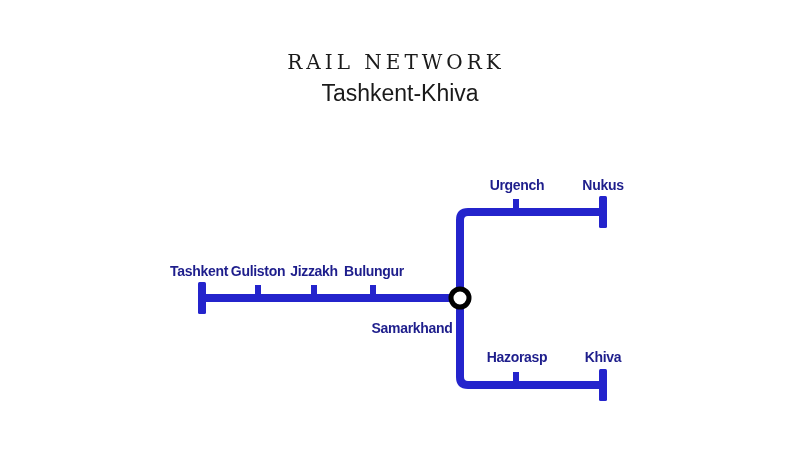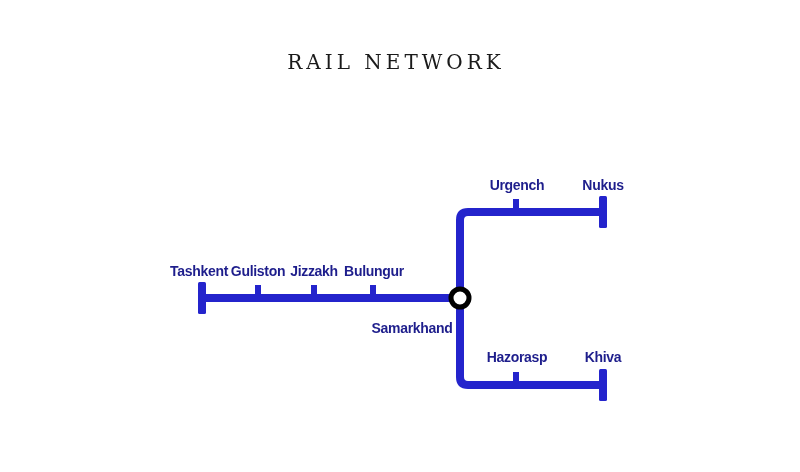--- a/index.html
+++ b/index.html
@@ -48,20 +48,21 @@
     font-weight: bold;
     letter-spacing: -0.3px;
   }
 </style>
 </head>
 <body>
 
 <div class="stage">
   <header class="titles">
     <h1 class="net-title">RAIL NETWORK</h1>
+    <div class="sub">Tashkent-Khiva</div>
   </header>
   <svg id="rail-map" width="800" height="472" viewBox="0 0 800 472" xmlns="http://www.w3.org/2000/svg">
       <path d="M 202 298 L 460 298" fill="none" stroke="#2424cc" stroke-width="8"></path>
       <path d="M 460 298 L 460 220 Q 460 212 468 212 L 603 212" fill="none" stroke="#2424cc" stroke-width="8"></path>
       <path d="M 460 298 L 460 377 Q 460 385 468 385 L 603 385" fill="none" stroke="#2424cc" stroke-width="8"></path>
       <rect x="198" y="282" width="8" height="32" rx="1.5" fill="#2424cc"></rect>
       <text x="199" y="276" text-anchor="middle" fill="#1e1e8c" class="station-label">Tashkent</text>
       <rect x="255" y="285" width="6" height="13" fill="#2424cc"></rect>
       <text x="258" y="276" text-anchor="middle" fill="#1e1e8c" class="station-label">Guliston</text>
       <rect x="311" y="285" width="6" height="13" fill="#2424cc"></rect>

